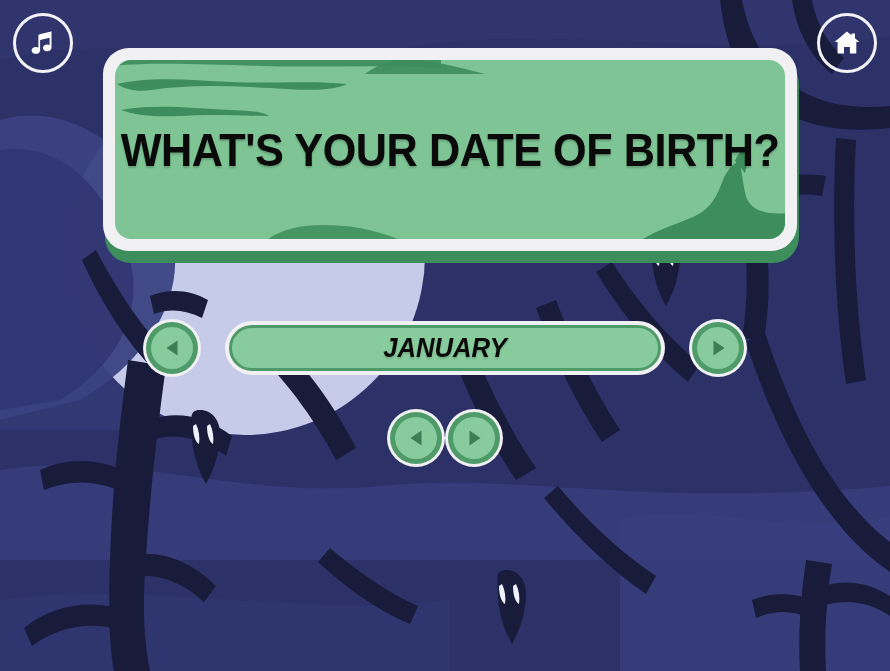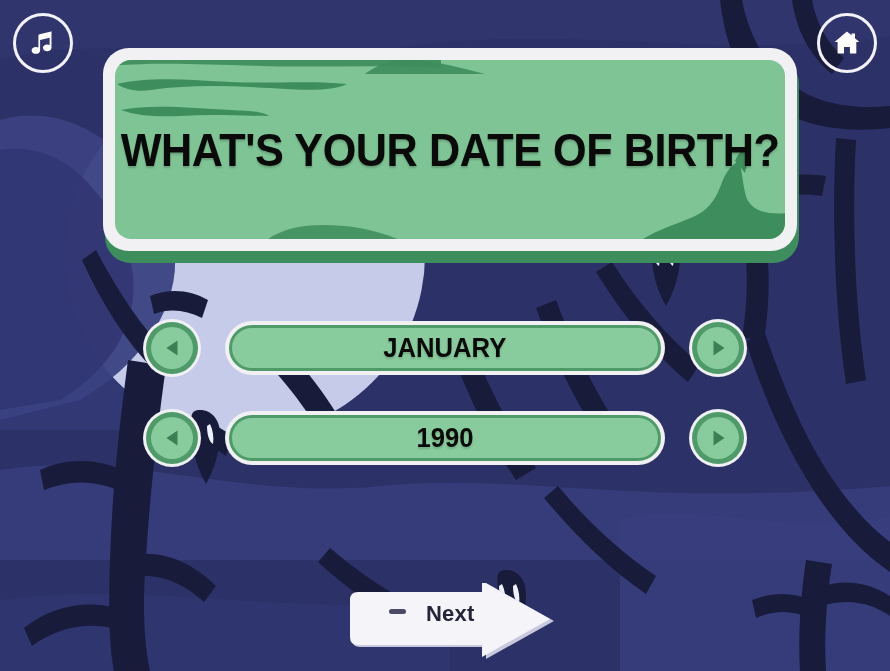--- a/index.html
+++ b/index.html
@@ -104,20 +104,21 @@
     text-shadow: 0 2px 2px rgba(0,0,0,.18);
   }
 
   
   #selectors {
     position: absolute;
     left: 0;
     top: 303px;
     width: 890px;
     z-index: 25;
+    font-style: italic;
   }
   .selector-row {
     position: relative;
     height: 90px;
     display: flex;
     align-items: center;
     justify-content: center;
     gap: 0;
   }
   .arrow-btn {
@@ -401,46 +402,29 @@
         <div class="arrow-ring">
           <div class="arrow-face">
             <span>
               <svg width="24" height="24" viewBox="0 0 24 24">
                 <path d="M17.5 4.5 L6.5 12 L17.5 19.5 Z" fill="#3c7f55"></path>
               </svg>
             </span>
           </div>
         </div>
       </div>
-      <div class="value-pill">
-        <div class="pill-inner">
-          <span class="pill-label">1990</span>
-        </div>
-      </div>
       <div class="arrow-btn">
         <div class="arrow-ring">
           <div class="arrow-face">
             <span>
               <svg width="24" height="24" viewBox="0 0 24 24">
                 <path d="M7.5 4.5 L18.5 12 L7.5 19.5 Z" fill="#3c7f55"></path>
               </svg>
             </span>
           </div>
         </div>
       </div>
     </div>
 
   </div>
 
-  <div id="next-button">
-    <span>
-      <svg width="215" height="80" viewBox="0 0 215 80">
-        <path d="M8,20 Q8,12 16,12 L142,12 L142,0 L210,38 L142,76 L142,64
-                 L16,64 Q8,64 8,56 Z" fill="#c9c9dd"></path>
-        <path d="M6,17 Q6,9 14,9 L138,9 L138,-2 L206,36 L138,74 L138,62
-                 L14,62 Q6,62 6,54 Z" fill="#f4f4f9"></path>
-      </svg>
-    </span>
-    <div id="next-dash"></div>
-    <div id="next-label">Next</div>
-  </div>
 
 </div>
 
 </body></html>

